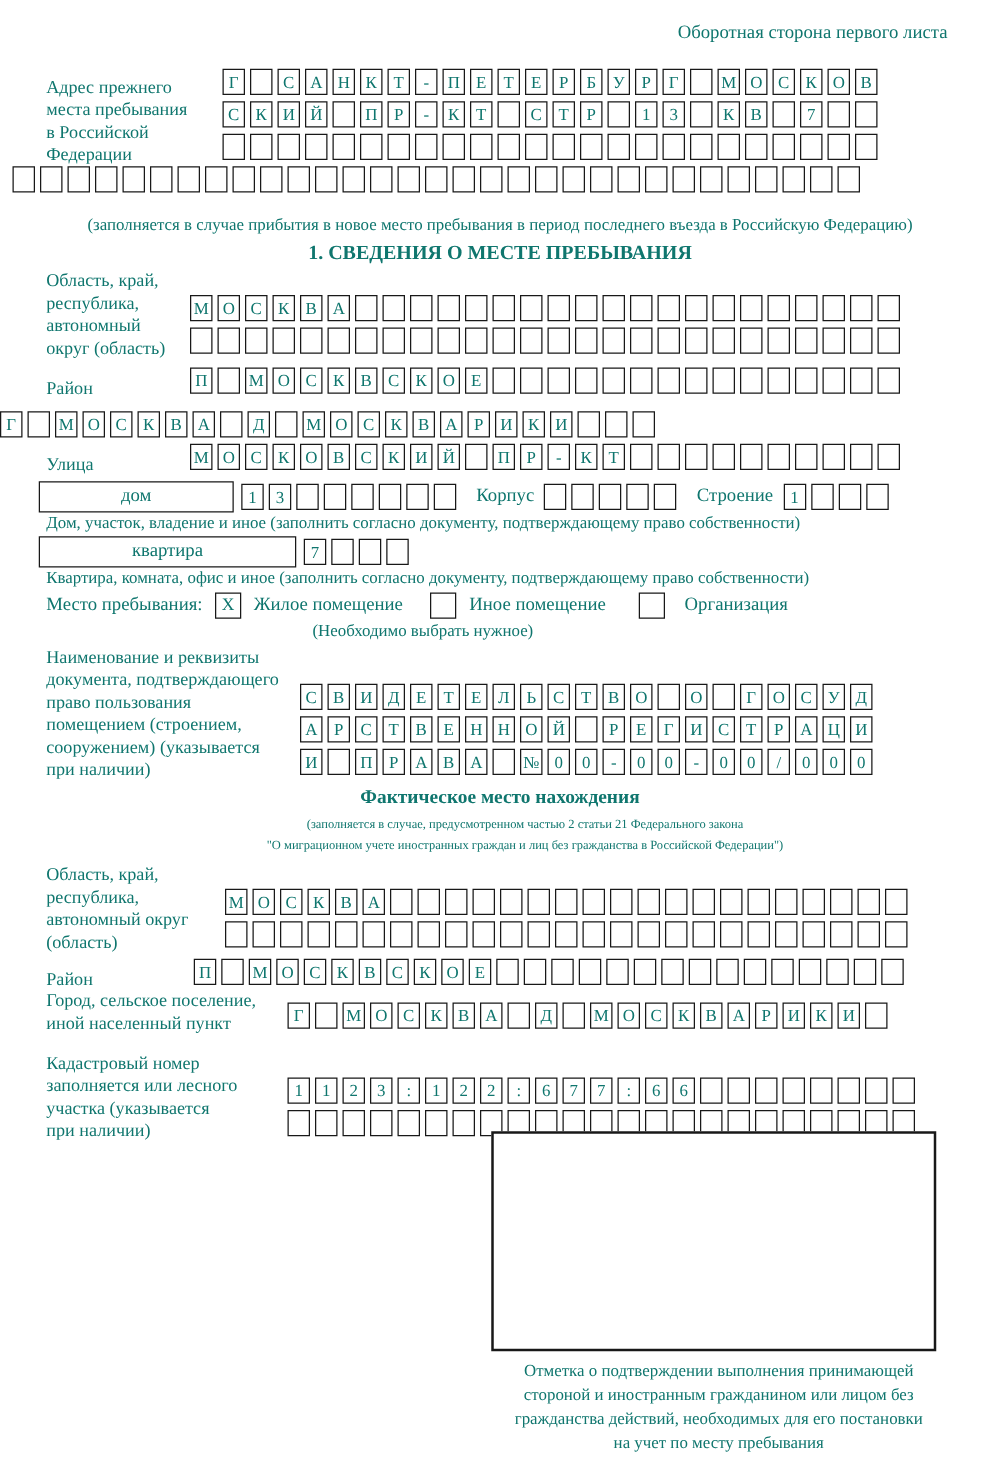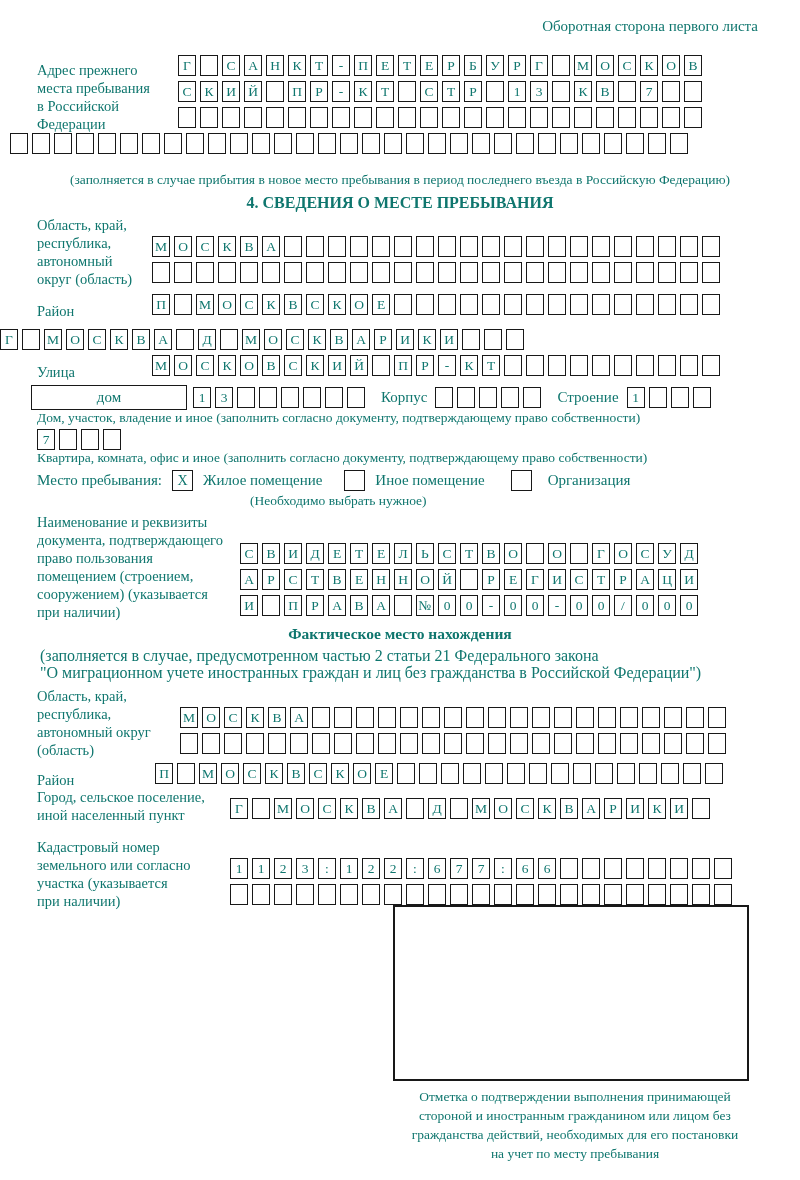--- a/index.html
+++ b/index.html
@@ -17,21 +17,21 @@
   .cell{box-sizing:content-box; width:16px; height:19px; border:1.5px solid #181818;
     margin-right:4px; display:inline-flex; align-items:center; justify-content:center;
     font-size:13.5px; background:#fff; flex:0 0 auto;}
   .w178{width:178px;} .w152{width:152px;} .w183{width:183px;} .w240{width:240px;}
   .w180{width:180px;} .w155{width:155px;} .w230{width:230px;}
   .overflow-row{margin-left:10px;}
   .caption-center{text-align:center; font-size:13.5px; margin-top:18px;}
   .caption-left{padding-left:37px; font-size:13.5px;}
   .sec-title{font-size:16px; font-weight:bold; text-align:center; margin:6px 0 4px 0;}
   .sub-title{font-size:15.5px; font-weight:bold; text-align:center; margin:4px 0 4px 0;}
-  .note-center{font-size:16px; line-height:17px;padding-left:40px;}
+  .note-center{text-align:center; font-size:10px; line-height:17px;padding-left:40px;}
   .house-row{display:flex; align-items:center; margin:4px 0 0 31px;}
   .fieldbox{box-sizing:border-box; border:1.6px solid #181818; height:25px;
     display:flex; align-items:center; justify-content:center; font-size:15px;}
   .inline-label{font-size:15px; padding:0 8px 0 12px;}
   .stay-row{display:flex; align-items:center; padding-left:37px; margin-top:4px; font-size:15px;}
   .chk{box-sizing:content-box; width:19px; height:19px; border:1.6px solid #181818;
     display:inline-flex; align-items:center; justify-content:center; font-size:14px;
     margin:0 10px 0 10px; flex:0 0 auto;}
   .stay-note{margin-left:250px; font-size:13.5px; margin-top:2px;}
   .city-block{height:31px; overflow:visible;}
@@ -164,21 +164,21 @@
       <span class="cell"></span>
       <span class="cell"></span>
       <span class="cell"></span>
       <span class="cell"></span>
       <span class="cell"></span>
       <span class="cell"></span>
       <span class="cell"></span>
     </div>
   <div class="caption-center">(заполняется в случае прибытия в новое место пребывания в период последнего въезда в Российскую Федерацию)</div>
 
-  <div class="sec-title">4. СВЕДЕНИЯ О МЕСТЕ ПРЕБЫВАНИЯ</div>
+  <div class="sec-title">1. СВЕДЕНИЯ О МЕСТЕ ПРЕБЫВАНИЯ</div>
 
   <div class="block">
     <div class="block-label w152">
         <div>Область, край,</div>
         <div>республика,</div>
         <div>автономный</div>
         <div>округ (область)</div>
       </div>
     <div class="rows">
       <div class="cellrow">
@@ -357,20 +357,21 @@
     <div class="cellrow" style="margin:0;">
         <span class="cell">1</span>
         <span class="cell"></span>
         <span class="cell"></span>
         <span class="cell"></span>
       </div>
   </div>
   <div class="caption-left">Дом, участок, владение и иное (заполнить согласно документу, подтверждающему право собственности)</div>
 
   <div class="house-row" style="margin-top:3px;">
+    <div class="fieldbox" style="width:206px;">квартира</div>
     <div class="cellrow" style="margin:0 0 0 6px;">
         <span class="cell">7</span>
         <span class="cell"></span>
         <span class="cell"></span>
         <span class="cell"></span>
       </div>
   </div>
   <div class="caption-left">Квартира, комната, офис и иное (заполнить согласно документу, подтверждающему право собственности)</div>
 
   <div class="stay-row">
@@ -596,21 +597,21 @@
         <span class="cell">И</span>
         <span class="cell">К</span>
         <span class="cell">И</span>
         <span class="cell"></span>
       </div>
   </div>
 
   <div class="block mt14">
     <div class="block-label w230">
         <div>Кадастровый номер</div>
-        <div>земельного или согласно</div>
+        <div>заполняется или лесного</div>
         <div>участка (указывается</div>
         <div>при наличии)</div>
       </div>
     <div class="rows">
       <div class="cellrow">
           <span class="cell">1</span>
           <span class="cell">1</span>
           <span class="cell">2</span>
           <span class="cell">3</span>
           <span class="cell">:</span>

